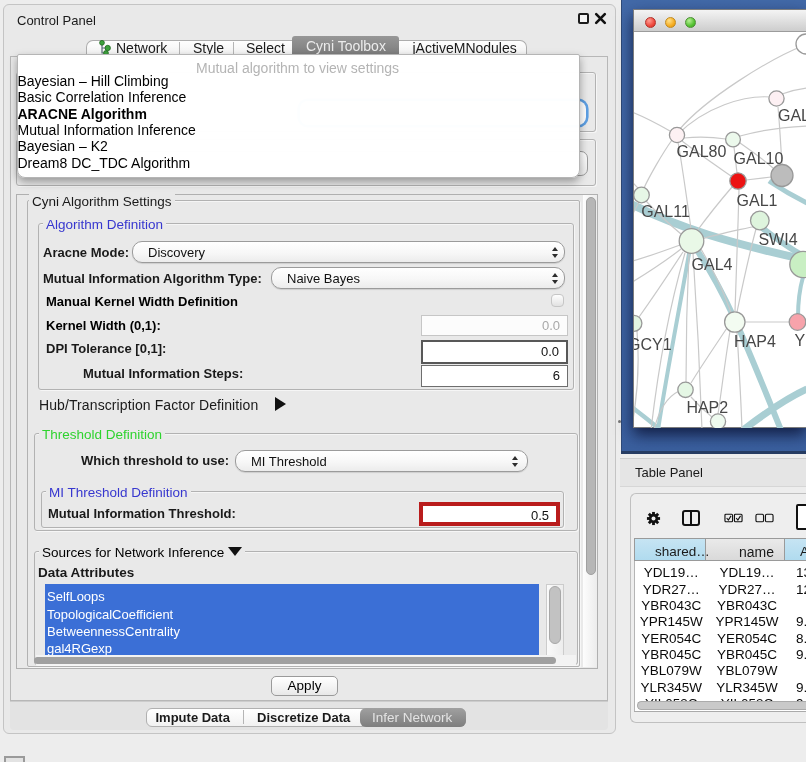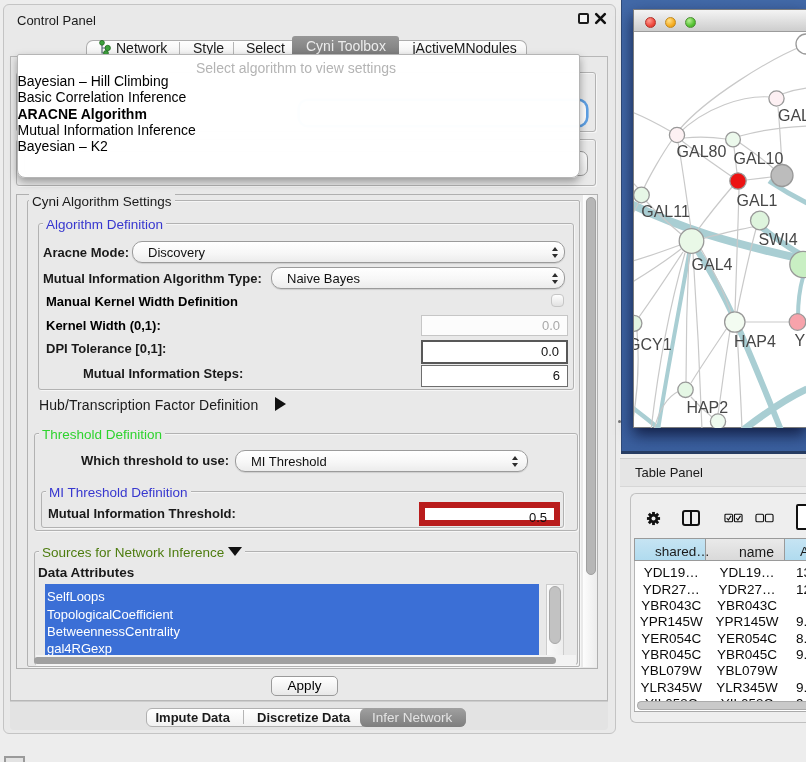--- a/index.html
+++ b/index.html
@@ -106,24 +106,24 @@
   <div class="etch" style="left:34px; top:433px; width:544px; height:98px;"></div>
   <div class="gtitle" style="left:39px; top:427px; color:#2fd32f;">Threshold Definition</div>
   <div class="lbl" style="left:81px; top:453px;">Which threshold to use:</div>
   <div class="combo" style="left:235px; top:450px; width:293px; height:22px;">
     <div class="ctext">MI Threshold</div>
       <div class="updn" style="right:8px; top:5px;"></div>
   </div>
   <div class="etch" style="left:41px; top:491px; width:523px; height:37px;"></div>
   <div class="gtitle" style="left:46px; top:485px; color:#3737cf;">MI Threshold Definition</div>
   <div class="lbl" style="left:48px; top:506px;">Mutual Information Threshold:</div>
-  <div class="fld" style="left:419px; top:502px; width:141px; height:24px; border:6px solid #b91c1c; line-height:20px;">0.5</div>
+  <div class="fld" style="left:419px; top:502px; width:141px; height:24px; border:4px solid #b91c1c; line-height:20px;">0.5</div>
 
   <div class="etch" style="left:34px; top:551px; width:544px; height:114px;"></div>
-  <div class="gtitle" style="left:39px; top:545px; color:#4d7c0f;">Sources for Network Inference <span style="display:inline-block; vertical-align:1px; width:0; height:0; border-left:7px solid transparent; border-right:7px solid transparent; border-top:9px solid #111;"></span></div>
+  <div class="gtitle" style="left:39px; top:545px; color:#000000;">Sources for Network Inference <span style="display:inline-block; vertical-align:1px; width:0; height:0; border-left:7px solid transparent; border-right:7px solid transparent; border-top:9px solid #111;"></span></div>
   <div class="lbl" style="left:38px; top:565px; font-size:13.5px;">Data Attributes</div>
 
   <div class="abs" style="left:45px; top:584px; width:494px; height:71px; background:#3b6fd6;"></div>
   <div class="abs" style="left:47px; top:588.3px; font-size:13px; color:#fff; line-height:17.2px; white-space:nowrap;">SelfLoops<br>TopologicalCoefficient<br>BetweennessCentrality<br>gal4RGexp</div>
   <div class="abs" style="left:546px; top:584px; width:18px; height:72px; background:linear-gradient(90deg,#fafafa,#ededed); border:1px solid #ccc;"></div>
   <div class="abs" style="left:549px; top:586px; width:12px; height:58px; background:#c2c2c2; border:1px solid #a8a8a8; border-radius:6px;"></div>
 
   <div class="abs" style="left:36px; top:655px; width:540px; height:10px; background:#f3f3f3;"></div>
   <div class="abs" style="left:34px; top:656.5px; width:522px; height:7.5px; background:#a0a0a0; border-radius:4px;"></div>
 
@@ -136,26 +136,27 @@
   <div class="abs" style="left:242.5px; top:710px; width:1px; height:14px; background:#b5b5b5;"></div>
   <div class="lbl" style="left:155.5px; top:709.5px;">Impute Data</div>
   <div class="lbl" style="left:257px; top:709.5px;">Discretize Data</div>
   <div class="plain" style="left:372px; top:709.5px; font-size:13.5px; color:#e3e3e3;">Infer Network</div>
 
   <div class="abs" style="left:4px; top:756px; width:21px; height:10px; border:2px solid #9a9a9a; background:#e3e3e3;"></div>
 
   <div class="abs" style="left:17px; top:54px; width:563px; height:124px;
        background:rgba(255,255,255,0.985); border:1px solid #b5b5b5; border-radius:2px 2px 8px 8px;
        box-shadow:0 4px 9px rgba(0,0,0,0.35);"></div>
-  <div class="abs" style="left:196px; top:59.5px; font-size:14px; color:#b4b4b4;">Select algorithm to view settings</div>
+  <div class="abs" style="left:196px; top:59.5px; font-size:14px; color:#b4b4b4;">Mutual algorithm to view settings</div>
   <div class="popitem" style="top:73.2px;">Bayesian – Hill Climbing</div>
   <div class="popitem" style="top:89.3px;">Basic Correlation Inference</div>
   <div class="popitem" style="top:105.7px; font-weight:bold;">ARACNE Algorithm</div>
   <div class="popitem" style="top:122.2px;text-align:center;">Mutual Information Inference</div>
   <div class="popitem" style="top:138.4px;">Bayesian – K2</div>
+  <div class="popitem" style="top:155px;">Dream8 DC_TDC Algorithm</div>
 
   <div class="abs" style="left:621px; top:0; width:185px; height:454px;
        background:linear-gradient(#4269a8,#3a5f9e); border-left:1px solid #2f4a78;"></div>
   <div class="abs" style="left:621px; top:451px; width:185px; height:3px; background:#273d63;"></div>
   <div class="abs" style="left:618px; top:420px; width:3px; height:3px; background:#777; border-radius:50%;"></div>
 
   <div class="abs" id="macwin" style="left:633px; top:9px; width:173px; height:419px;
        border:1px solid #7d7d7d; border-right:none; box-shadow:0 7px 14px rgba(5,10,40,0.75);
        background:#fff;">
     <div class="abs" style="left:0; top:0; width:173px; height:22px;

